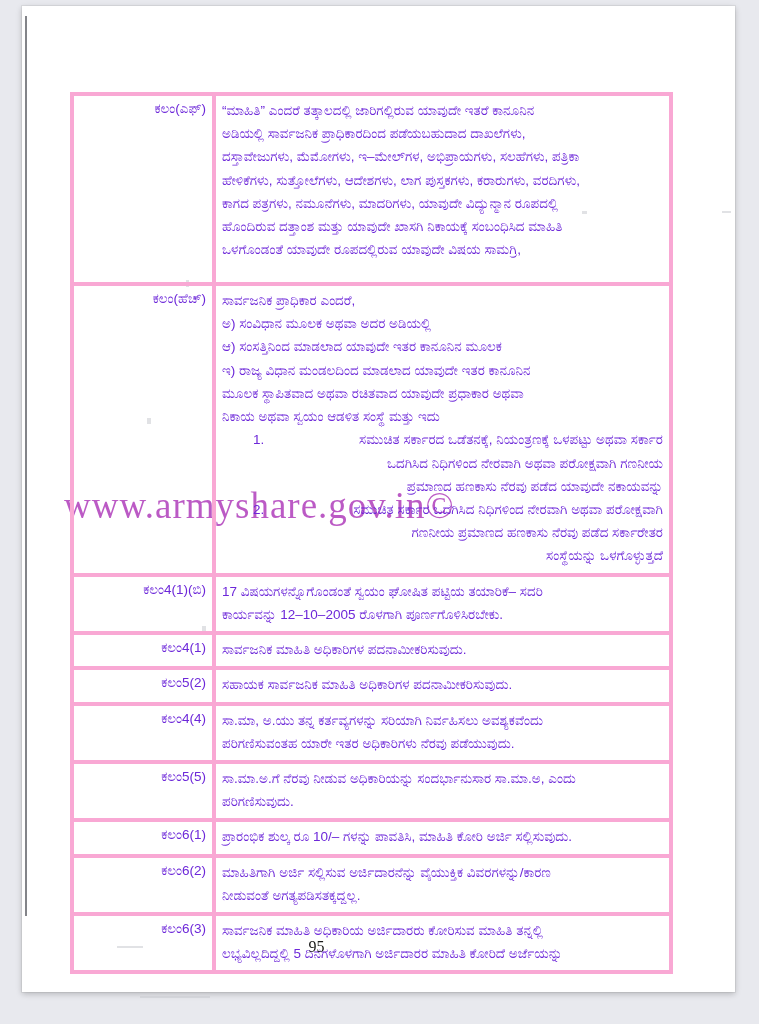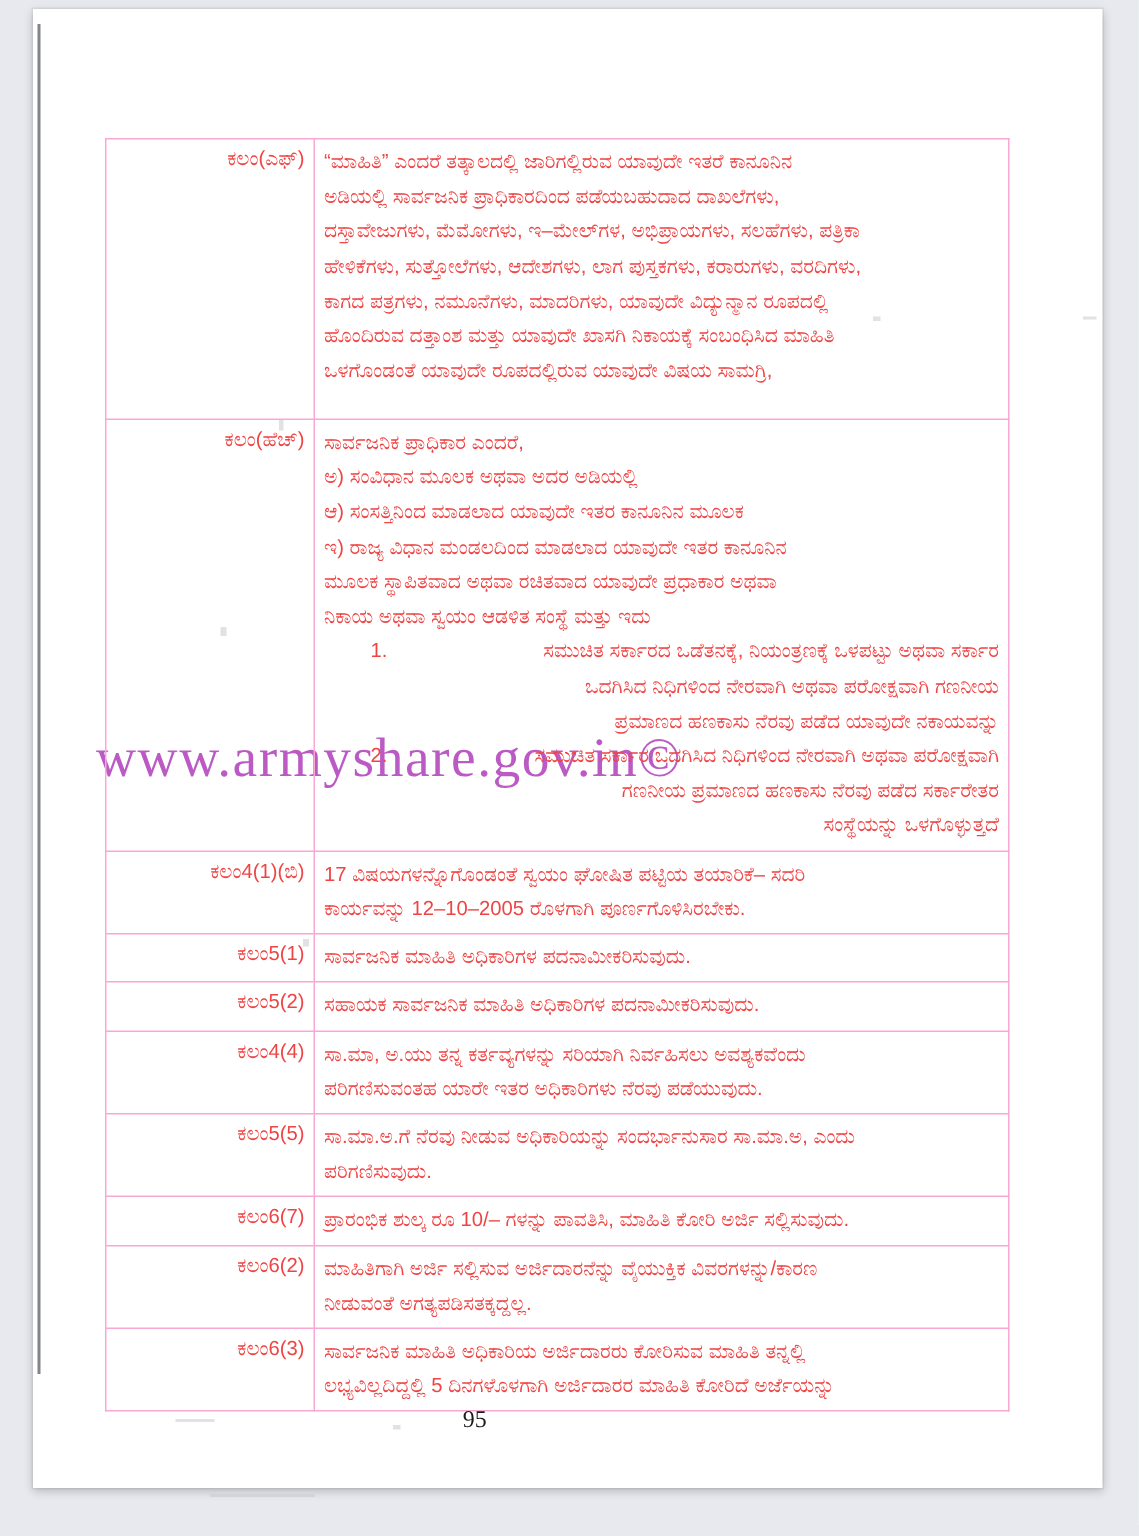--- a/index.html
+++ b/index.html
@@ -59,25 +59,25 @@
   
   #doc-table {
     position: absolute;
     left: 48px;
     top: 86px;
     width: 603px;
     border-collapse: collapse;
     table-layout: fixed;
   }
   #doc-table td {
-    border: 1px solid #f9a8d4;
+    border: 4px solid #f9a8d4;
     vertical-align: top;
     padding: 3px 6px 5px 6px;
     font-family: "Liberation Sans", sans-serif;
-    color: #ef4444;
+    color: #6d28d9;
   }
   td.label-cell {
     width: 126px;
     text-align: right;
     padding-right: 8px;
     white-space: nowrap;
     font-size: 13.5px;
     line-height: 1.55;
   }
   td.body-cell {
@@ -184,21 +184,21 @@
 
         <tr>
           <td class="label-cell">ಕಲಂ4(1)(ಬಿ)</td>
           <td class="body-cell">
             <div class="cell-line">17 ವಿಷಯಗಳನ್ನೊಗೊಂಡಂತೆ ಸ್ವಯಂ ಘೋಷಿತ ಪಟ್ಟಿಯ ತಯಾರಿಕೆ– ಸದರಿ</div>
             <div class="cell-line">ಕಾರ್ಯವನ್ನು 12–10–2005 ರೊಳಗಾಗಿ ಪೂರ್ಣಗೊಳಿಸಿರಬೇಕು.</div>
           </td>
         </tr>
 
         <tr>
-          <td class="label-cell">ಕಲಂ5(1)</td>
+          <td class="label-cell">ಕಲಂ4(1)</td>
           <td class="body-cell">
             <div class="cell-line">ಸಾರ್ವಜನಿಕ ಮಾಹಿತಿ ಅಧಿಕಾರಿಗಳ ಪದನಾಮೀಕರಿಸುವುದು.</div>
           </td>
         </tr>
 
         <tr>
           <td class="label-cell">ಕಲಂ5(2)</td>
           <td class="body-cell">
             <div class="cell-line">ಸಹಾಯಕ ಸಾರ್ವಜನಿಕ ಮಾಹಿತಿ ಅಧಿಕಾರಿಗಳ ಪದನಾಮೀಕರಿಸುವುದು.</div>
           </td>
@@ -215,21 +215,21 @@
 
         <tr>
           <td class="label-cell">ಕಲಂ5(5)</td>
           <td class="body-cell">
             <div class="cell-line">ಸಾ.ಮಾ.ಅ.ಗೆ ನೆರವು  ನೀಡುವ ಅಧಿಕಾರಿಯನ್ನು ಸಂದರ್ಭಾನುಸಾರ ಸಾ.ಮಾ.ಅ, ಎಂದು</div>
             <div class="cell-line">ಪರಿಗಣಿಸುವುದು.</div>
           </td>
         </tr>
 
         <tr>
-          <td class="label-cell">ಕಲಂ6(7)</td>
+          <td class="label-cell">ಕಲಂ6(1)</td>
           <td class="body-cell">
             <div class="cell-line">ಪ್ರಾರಂಭಿಕ ಶುಲ್ಕ ರೂ 10/– ಗಳನ್ನು ಪಾವತಿಸಿ, ಮಾಹಿತಿ ಕೋರಿ ಅರ್ಜಿ ಸಲ್ಲಿಸುವುದು.</div>
           </td>
         </tr>
 
         <tr>
           <td class="label-cell">ಕಲಂ6(2)</td>
           <td class="body-cell">
             <div class="cell-line">ಮಾಹಿತಿಗಾಗಿ ಅರ್ಜಿ ಸಲ್ಲಿಸುವ ಅರ್ಜಿದಾರನೆನ್ನು ವೈಯುಕ್ತಿಕ ವಿವರಗಳನ್ನು/ಕಾರಣ</div>
             <div class="cell-line">ನೀಡುವಂತೆ ಅಗತ್ಯಪಡಿಸತಕ್ಕದ್ದಲ್ಲ.</div>

